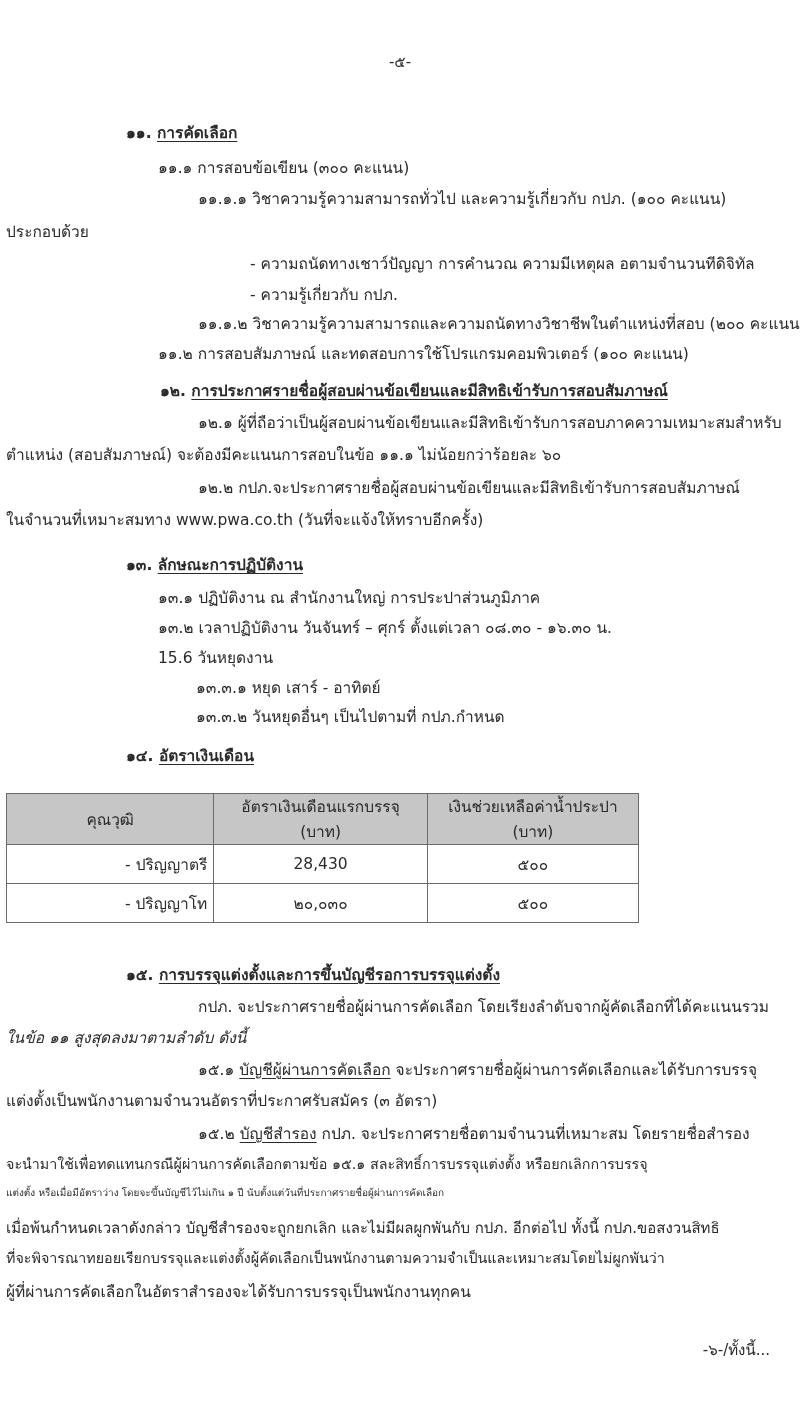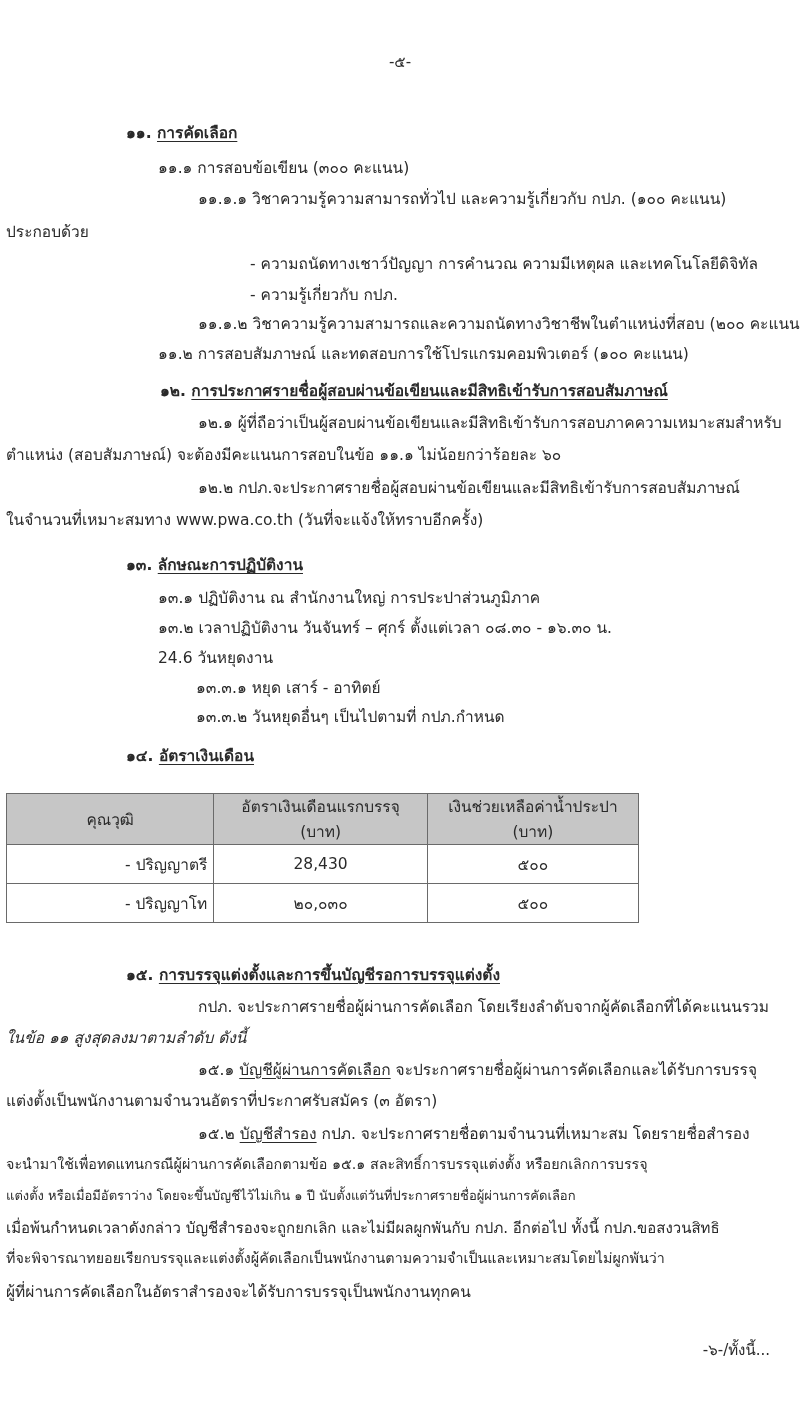--- a/index.html
+++ b/index.html
@@ -37,41 +37,41 @@
 
   <div class="abs page-num">-๕-</div>
 
   <div class="abs bold" style="left:126px; top:120px;">
     <span>๑๑.</span>
     <span class="u">การคัดเลือก</span>
   </div>
   <div class="abs" style="left:158px; top:155px;">๑๑.๑ การสอบข้อเขียน (๓๐๐ คะแนน)</div>
   <div class="abs" style="left:198px; top:186px;">๑๑.๑.๑ วิชาความรู้ความสามารถทั่วไป และความรู้เกี่ยวกับ กปภ. (๑๐๐ คะแนน)</div>
   <div class="abs" style="left:6px; top:219px;">ประกอบด้วย</div>
-  <div class="abs" style="left:250px; top:251px;">- ความถนัดทางเชาว์ปัญญา การคำนวณ ความมีเหตุผล และเทคโนโลยีดิจิทัล</div>
+  <div class="abs" style="left:250px; top:251px;">- ความถนัดทางเชาว์ปัญญา การคำนวณ ความมีเหตุผล อตามจำนวนทีดิจิทัล</div>
   <div class="abs" style="left:250px; top:282px;">- ความรู้เกี่ยวกับ กปภ.</div>
   <div class="abs" style="left:198px; top:311px;">๑๑.๑.๒ วิชาความรู้ความสามารถและความถนัดทางวิชาชีพในตำแหน่งที่สอบ (๒๐๐ คะแนน)</div>
   <div class="abs" style="left:158px; top:341px;">๑๑.๒ การสอบสัมภาษณ์ และทดสอบการใช้โปรแกรมคอมพิวเตอร์ (๑๐๐ คะแนน)</div>
 
   <div class="abs bold" style="left:160px; top:378px;">
     <span>๑๒.</span>
     <span class="u">การประกาศรายชื่อผู้สอบผ่านข้อเขียนและมีสิทธิเข้ารับการสอบสัมภาษณ์</span>
   </div>
   <div class="abs" style="left:198px; top:410px;">๑๒.๑ ผู้ที่ถือว่าเป็นผู้สอบผ่านข้อเขียนและมีสิทธิเข้ารับการสอบภาคความเหมาะสมสำหรับ</div>
   <div class="abs" style="left:6px; top:442px;">ตำแหน่ง (สอบสัมภาษณ์) จะต้องมีคะแนนการสอบในข้อ ๑๑.๑ ไม่น้อยกว่าร้อยละ ๖๐</div>
   <div class="abs" style="left:198px; top:475px;">๑๒.๒ กปภ.จะประกาศรายชื่อผู้สอบผ่านข้อเขียนและมีสิทธิเข้ารับการสอบสัมภาษณ์</div>
   <div class="abs" style="left:6px; top:507px;">ในจำนวนที่เหมาะสมทาง www.pwa.co.th (วันที่จะแจ้งให้ทราบอีกครั้ง)</div>
 
   <div class="abs bold" style="left:126px; top:552px;">
     <span>๑๓.</span>
     <span class="u">ลักษณะการปฏิบัติงาน</span>
   </div>
   <div class="abs" style="left:158px; top:585px;">๑๓.๑ ปฏิบัติงาน ณ สำนักงานใหญ่ การประปาส่วนภูมิภาค</div>
   <div class="abs" style="left:158px; top:615px;">๑๓.๒ เวลาปฏิบัติงาน วันจันทร์ – ศุกร์ ตั้งแต่เวลา ๐๘.๓๐ - ๑๖.๓๐ น.</div>
-  <div class="abs" style="left:158px; top:645px;">24.6 วันหยุดงาน</div>
+  <div class="abs" style="left:158px; top:645px;">15.6 วันหยุดงาน</div>
   <div class="abs" style="left:196px; top:675px;">๑๓.๓.๑ หยุด เสาร์ - อาทิตย์</div>
   <div class="abs" style="left:196px; top:704px;">๑๓.๓.๒ วันหยุดอื่นๆ เป็นไปตามที่ กปภ.กำหนด</div>
 
   <div class="abs bold" style="left:126px; top:743px;">
     <span>๑๔.</span>
     <span class="u">อัตราเงินเดือน</span>
   </div>
 
   <table class="salary">
     <colgroup>
@@ -113,19 +113,19 @@
     <span>จะประกาศรายชื่อผู้ผ่านการคัดเลือกและได้รับการบรรจุ</span>
   </div>
   <div class="abs" style="left:6px; top:1088px;">แต่งตั้งเป็นพนักงานตามจำนวนอัตราที่ประกาศรับสมัคร (๓ อัตรา)</div>
 
   <div class="abs" style="left:198px; top:1121px;">
     <span>๑๕.๒</span>
     <span class="u">บัญชีสำรอง</span>
     <span>กปภ. จะประกาศรายชื่อตามจำนวนที่เหมาะสม โดยรายชื่อสำรอง</span>
   </div>
   <div class="abs" style="left:6px; top:1153px; font-size:14.3px;">จะนำมาใช้เพื่อทดแทนกรณีผู้ผ่านการคัดเลือกตามข้อ ๑๕.๑ สละสิทธิ์การบรรจุแต่งตั้ง หรือยกเลิกการบรรจุ</div>
-  <div class="abs" style="left:6px; top:1185px; font-size:13px;">แต่งตั้ง หรือเมื่อมีอัตราว่าง โดยจะขึ้นบัญชีไว้ไม่เกิน ๑ ปี นับตั้งแต่วันที่ประกาศรายชื่อผู้ผ่านการคัดเลือก</div>
+  <div class="abs" style="left:6px; top:1185px; font-size:10px;">แต่งตั้ง หรือเมื่อมีอัตราว่าง โดยจะขึ้นบัญชีไว้ไม่เกิน ๑ ปี นับตั้งแต่วันที่ประกาศรายชื่อผู้ผ่านการคัดเลือก</div>
   <div class="abs" style="left:6px; top:1216px; font-size:15px;">เมื่อพ้นกำหนดเวลาดังกล่าว บัญชีสำรองจะถูกยกเลิก และไม่มีผลผูกพันกับ กปภ. อีกต่อไป ทั้งนี้ กปภ.ขอสงวนสิทธิ</div>
   <div class="abs" style="left:6px; top:1247px; font-size:14.3px;">ที่จะพิจารณาทยอยเรียกบรรจุและแต่งตั้งผู้คัดเลือกเป็นพนักงานตามความจำเป็นและเหมาะสมโดยไม่ผูกพันว่า</div>
   <div class="abs" style="left:6px; top:1279px;">ผู้ที่ผ่านการคัดเลือกในอัตราสำรองจะได้รับการบรรจุเป็นพนักงานทุกคน</div>
 
   <div class="abs next-page">-๖-/ทั้งนี้...</div>
 </div>
 
 </body></html>

